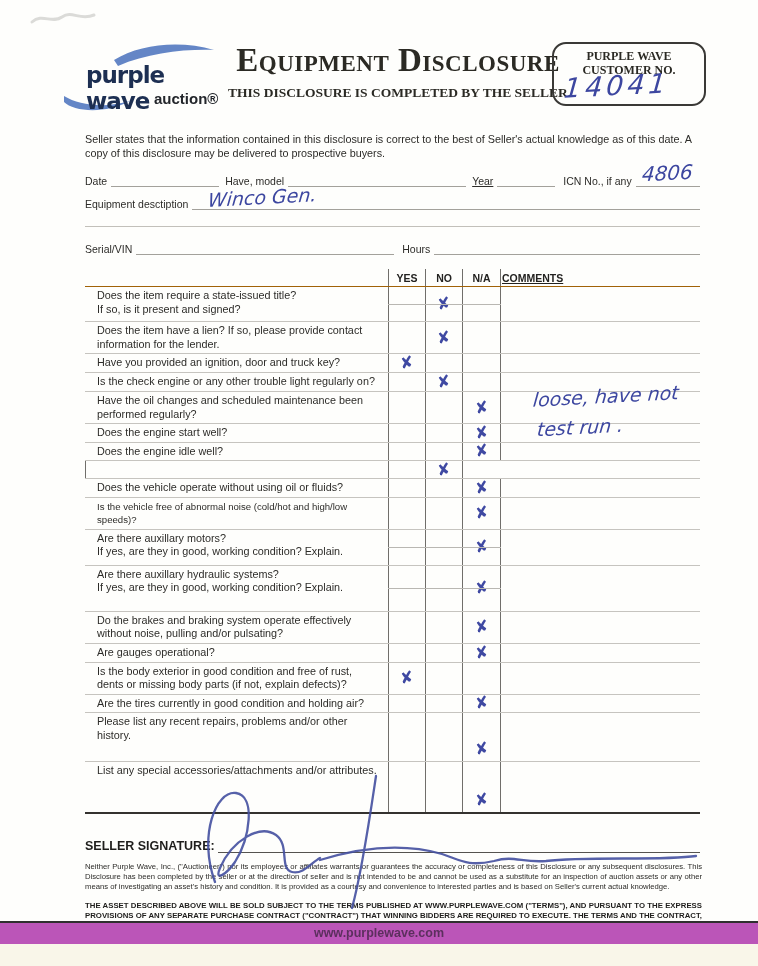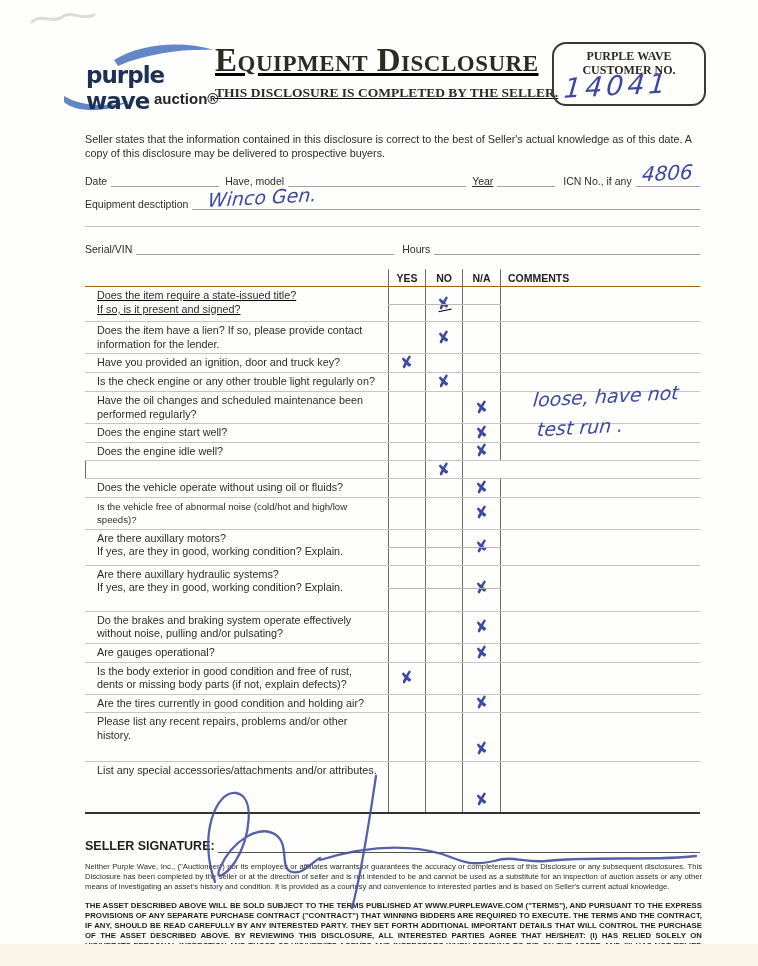--- a/index.html
+++ b/index.html
@@ -5,21 +5,21 @@
   html,body{margin:0;padding:0;}
   body{width:758px;height:966px;background:#ffffff;font-family:"Liberation Sans",sans-serif;-webkit-font-smoothing:antialiased;}
   .page{position:relative;width:758px;height:966px;background:#fefefc;overflow:hidden;}
 
   
   .header{position:relative;height:82px;margin-top:40px;}
   .logo{position:absolute;left:62px;top:0;width:160px;height:78px;}
   .logo-main{position:absolute;left:24px;top:22px;font-family:"DejaVu Sans",sans-serif;font-weight:bold;font-size:23px;letter-spacing:-1px;color:#1d2f52;}
   .logo-sub{position:absolute;left:92px;top:50px;font-size:15px;font-weight:bold;color:#23262b;}
   .swoosh{position:absolute;left:0;top:0;}
-  .title-block{position:absolute;left:215px;right:190px;top:2px;text-decoration:underline;}
+  .title-block{position:absolute;left:228px;right:190px;top:2px;text-align:center;}
   .doc-title{font-family:"Liberation Serif",serif;font-weight:bold;font-variant:small-caps;font-size:33px;letter-spacing:.5px;color:#2b2a24;white-space:nowrap;}
   .doc-subtitle{margin-top:6px;font-family:"Liberation Serif",serif;font-weight:bold;font-size:13.5px;color:#2b2a24;white-space:nowrap;}
   .cust-box{position:absolute;right:52px;top:2px;width:150px;height:60px;border:2px solid #3a3936;border-radius:14px;text-align:center;}
   .cust-line{font-family:"Liberation Serif",serif;font-weight:bold;font-size:12px;color:#2b2a24;line-height:14px;}
   .cust-box .cust-line:first-child{margin-top:5px;}
   .cust-value{position:absolute;left:10px;top:26px;font-size:27px;letter-spacing:4px;}
 
   
   .hw{font-family:"DejaVu Sans",sans-serif;font-style:italic;color:#3d47a0;transform:rotate(-3deg) skewX(-8deg);display:inline-block;white-space:nowrap;}
 
@@ -34,23 +34,23 @@
   .grow{flex:1;}
   .divider{border-top:1px solid #c2c0ba;margin-top:16px;}
   .hw-over{position:absolute;bottom:1px;}
 
   
   .qtable{position:relative;margin:14px 0 0 85px;width:615px;border-bottom:2px solid #34322f;}
   .thead,.trow{display:grid;grid-template-columns:303px 37px 37px 38px 1fr;}
   .thead{height:17px;border-bottom:1px solid #a16207;}
   .hcell{font-weight:bold;font-size:10.5px;color:#232220;display:flex;align-items:center;justify-content:center;border-left:1px solid #706e6a;}
   .hcell.first{border-left:none;}
-  .hcell.comments{justify-content:flex-start;padding-left:7px;}
+  .hcell.comments{justify-content:flex-start;padding-left:1px;text-decoration:underline;}
   .trow{border-top:1px solid #c6c4bf;position:relative;}
-  .trow:first-of-type{border-top:none;text-decoration:underline;}
+  .trow:first-of-type{border-top:none;}
   .qcell{font-size:10.8px;line-height:13.5px;color:#2d2c29;padding:2px 6px 2px 12px;white-space:pre-line;display:flex;flex-direction:column;justify-content:flex-start;}
   .qcell.small{font-size:9.6px;}
   .acell{border-left:1px solid #706e6a;display:flex;align-items:center;justify-content:center;}
   .acell.low{align-items:flex-end;padding-bottom:4px;}
   .ccell{border-left:1px solid #706e6a;}
   .check{color:#3f49a2;font-size:16px;line-height:1;transform:rotate(-12deg);}
   .trow.split::after{content:"";position:absolute;left:303px;width:113px;top:50%;border-top:1px solid #b9b7b2;}
   .hw-comment{position:absolute;font-size:19px;z-index:4;}
 
   
@@ -318,15 +318,16 @@
         <path d="M75,108 C58,62 76,16 96,19 C116,22 110,64 95,88 C86,101 74,108 80,94 C92,66 120,50 136,61 C150,71 139,95 152,98 C163,101 172,88 180,84"></path>
         <path d="M236,2 C230,42 222,98 212,134"></path>
         <path d="M180,86 C222,73 264,69 302,80 C320,86 328,93 354,87 C374,81 382,89 406,87 C446,82 522,87 556,82"></path>
       </g>
     </svg>
   </div>
 
   <p class="legal">Neither Purple Wave, Inc., ("Auctioneer") nor its employees or affiliates warrants or guarantees the accuracy or completeness of this Disclosure or any subsequent disclosures.  This Disclosure has been completed by the seller or at the direction of seller and is not intended to be and cannot be used as a substitute for an inspection of auction assets or any other means of investigating an asset's history and condition.  It is provided as a courtesy and convenience to interested parties and is based on Seller's current actual knowledge.</p>
   <p class="legal bold">THE ASSET DESCRIBED ABOVE WILL BE SOLD SUBJECT TO THE TERMS  PUBLISHED AT WWW.PURPLEWAVE.COM ("TERMS"), AND PURSUANT TO THE EXPRESS PROVISIONS OF ANY SEPARATE PURCHASE CONTRACT ("CONTRACT") THAT WINNING BIDDERS ARE REQUIRED TO EXECUTE.  THE TERMS AND THE CONTRACT, IF ANY, SHOULD BE READ CAREFULLY BY ANY INTERESTED PARTY.  THEY SET FORTH ADDITIONAL IMPORTANT DETAILS THAT WILL CONTROL THE PURCHASE OF THE ASSET DESCRIBED ABOVE.  BY REVIEWING THIS DISCLOSURE,  ALL INTERESTED PARTIES AGREE THAT HE/SHE/IT:  (I) HAS RELIED SOLELY ON HIS/HER/ITS PERSONAL INSPECTION AND THOSE OF HIS/HER/ITS AGENTS AND INSPECTORS WHEN DECIDING TO BID ON THE ASSET; AND (II) HAS NOT RELIED ON THE ACCURACY OR COMPLETENESS OF INFORMATION PROVIDED BY SELLER OR AUCTIONEER, WHETHER ORAL, WRITTEN OR POSTED ON AUCTIONEER'S WEBSITE, NOR HAS HE/SHE/IT ASSUMED OR EXPECTED THAT SELLER OR AUCTIONEER HAVE DISCLOSED ALL INFORMATION THAT COULD BE REASONABLY ASCERTAINED BY INSPECTION OF THE ASSET.</p>
 
+  <div class="bottom-bar">www.purplewave.com</div>
   <div class="cream"></div>
 
 </div>
 
 </body></html>

